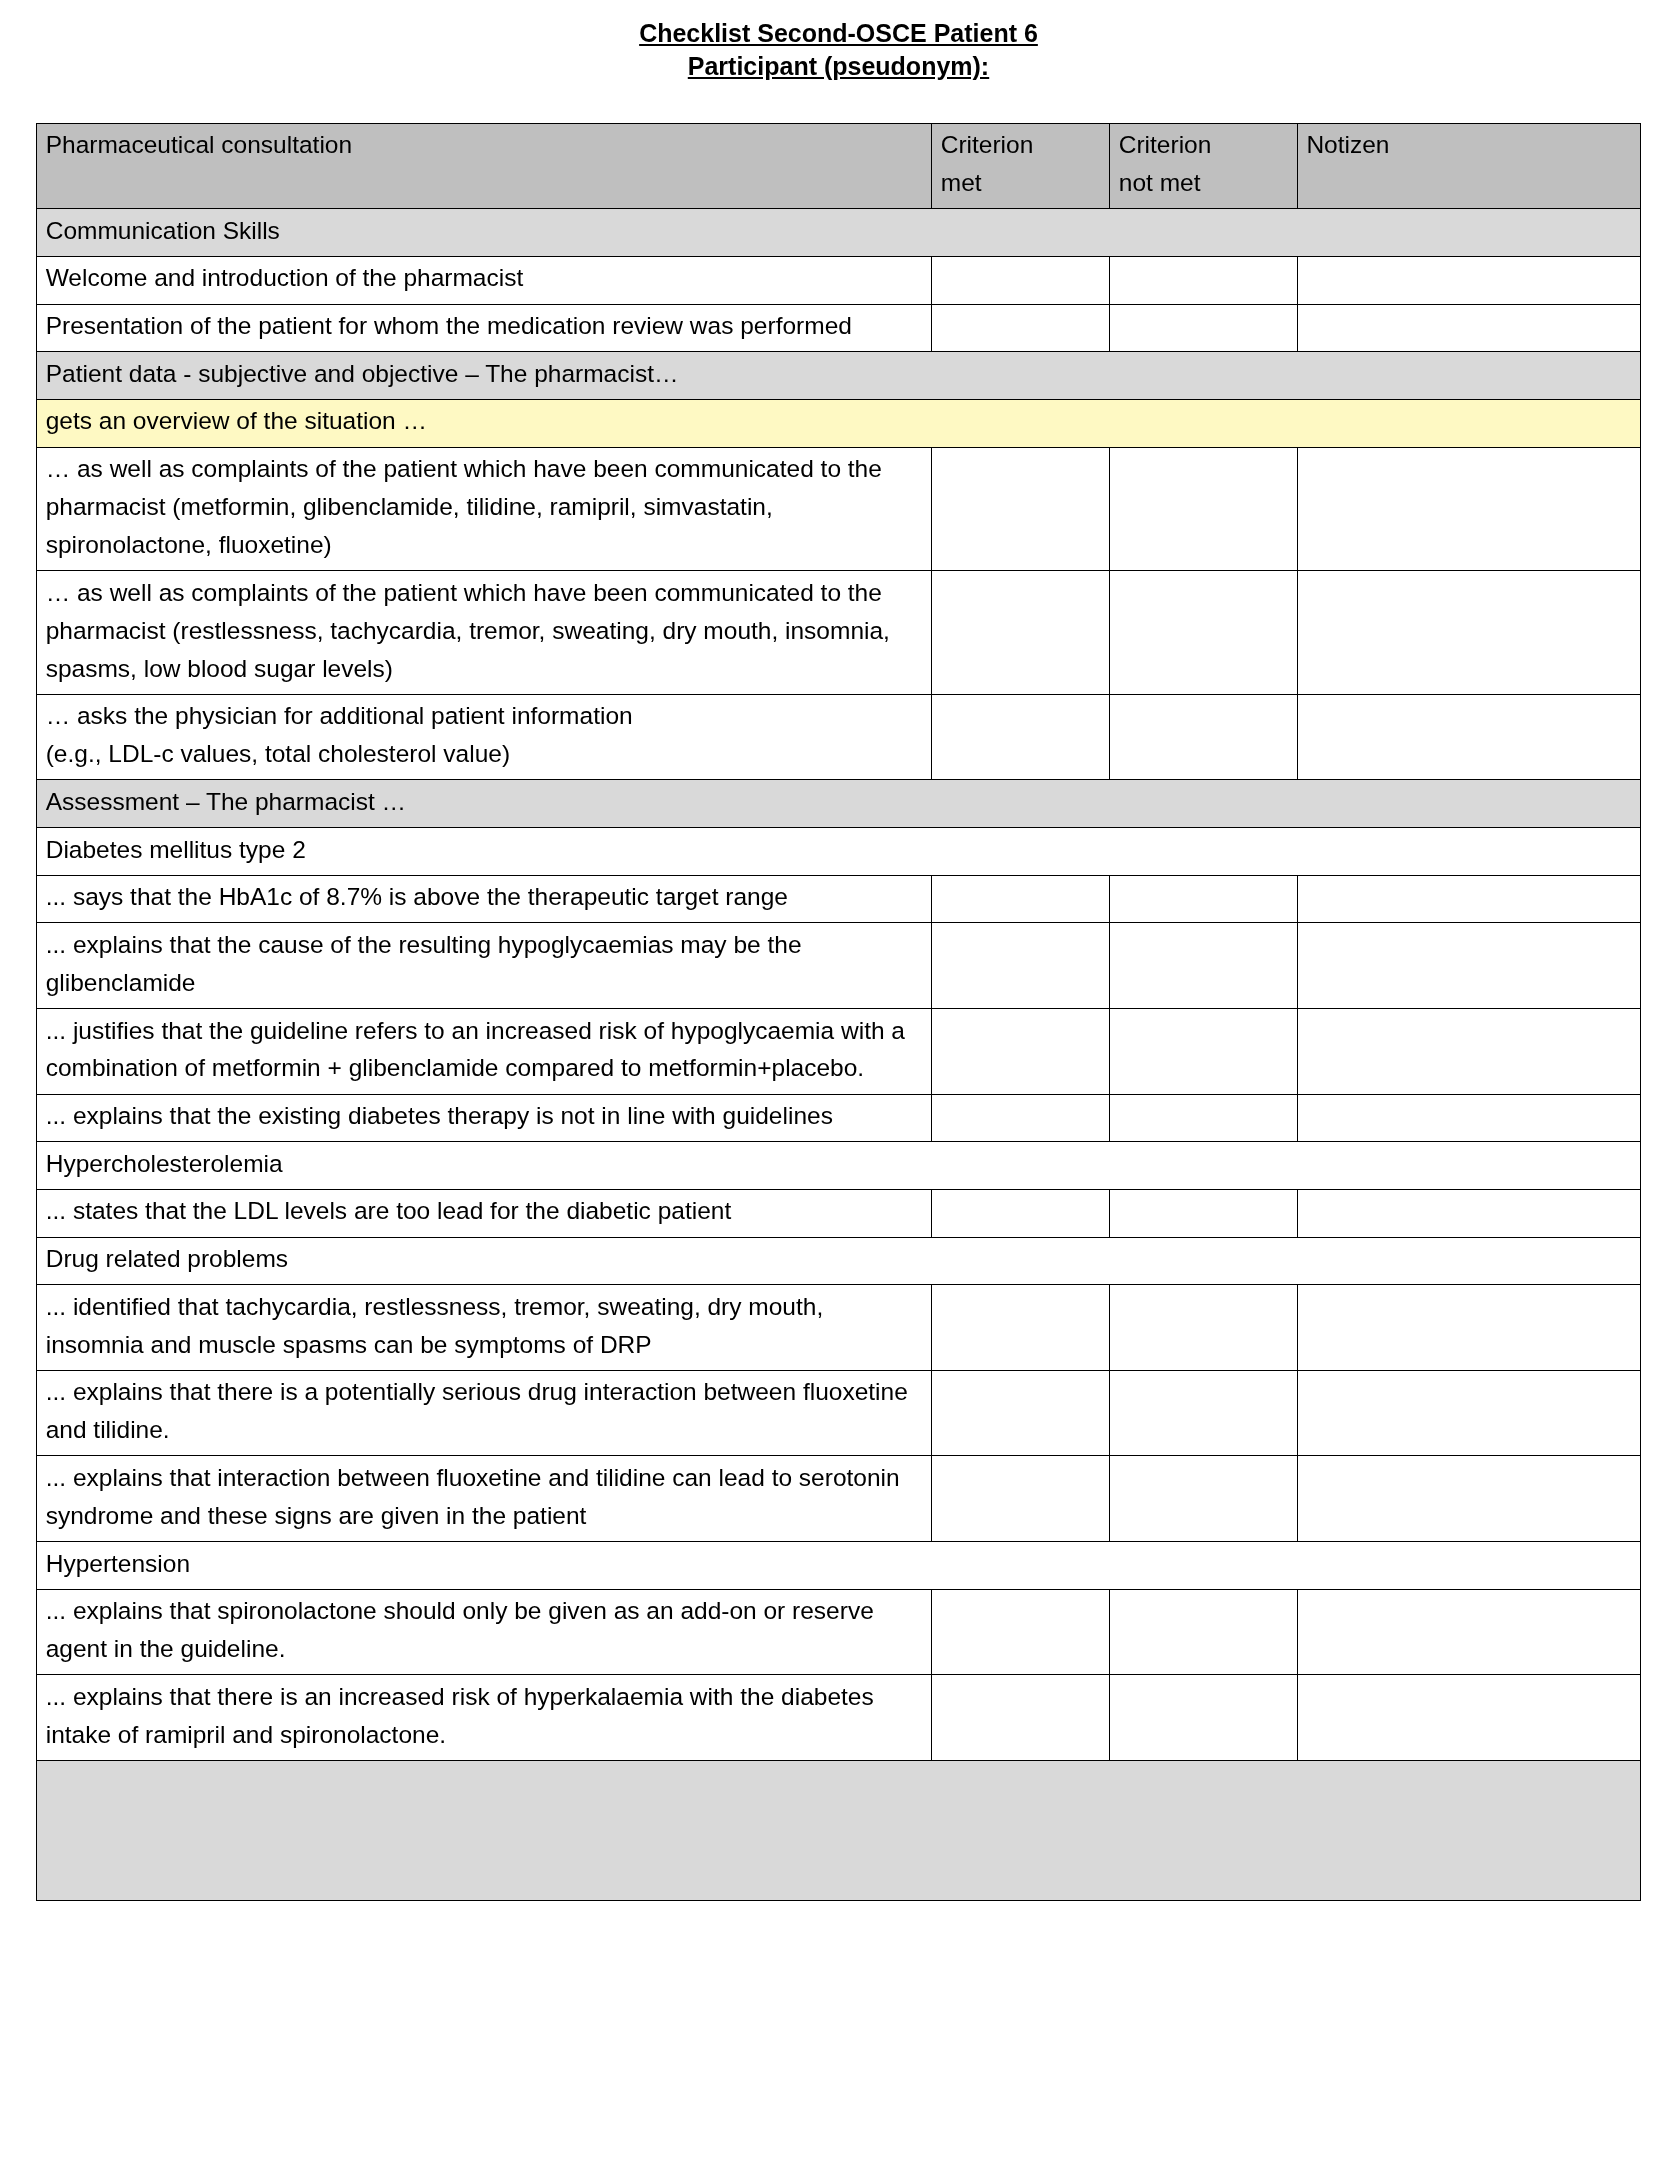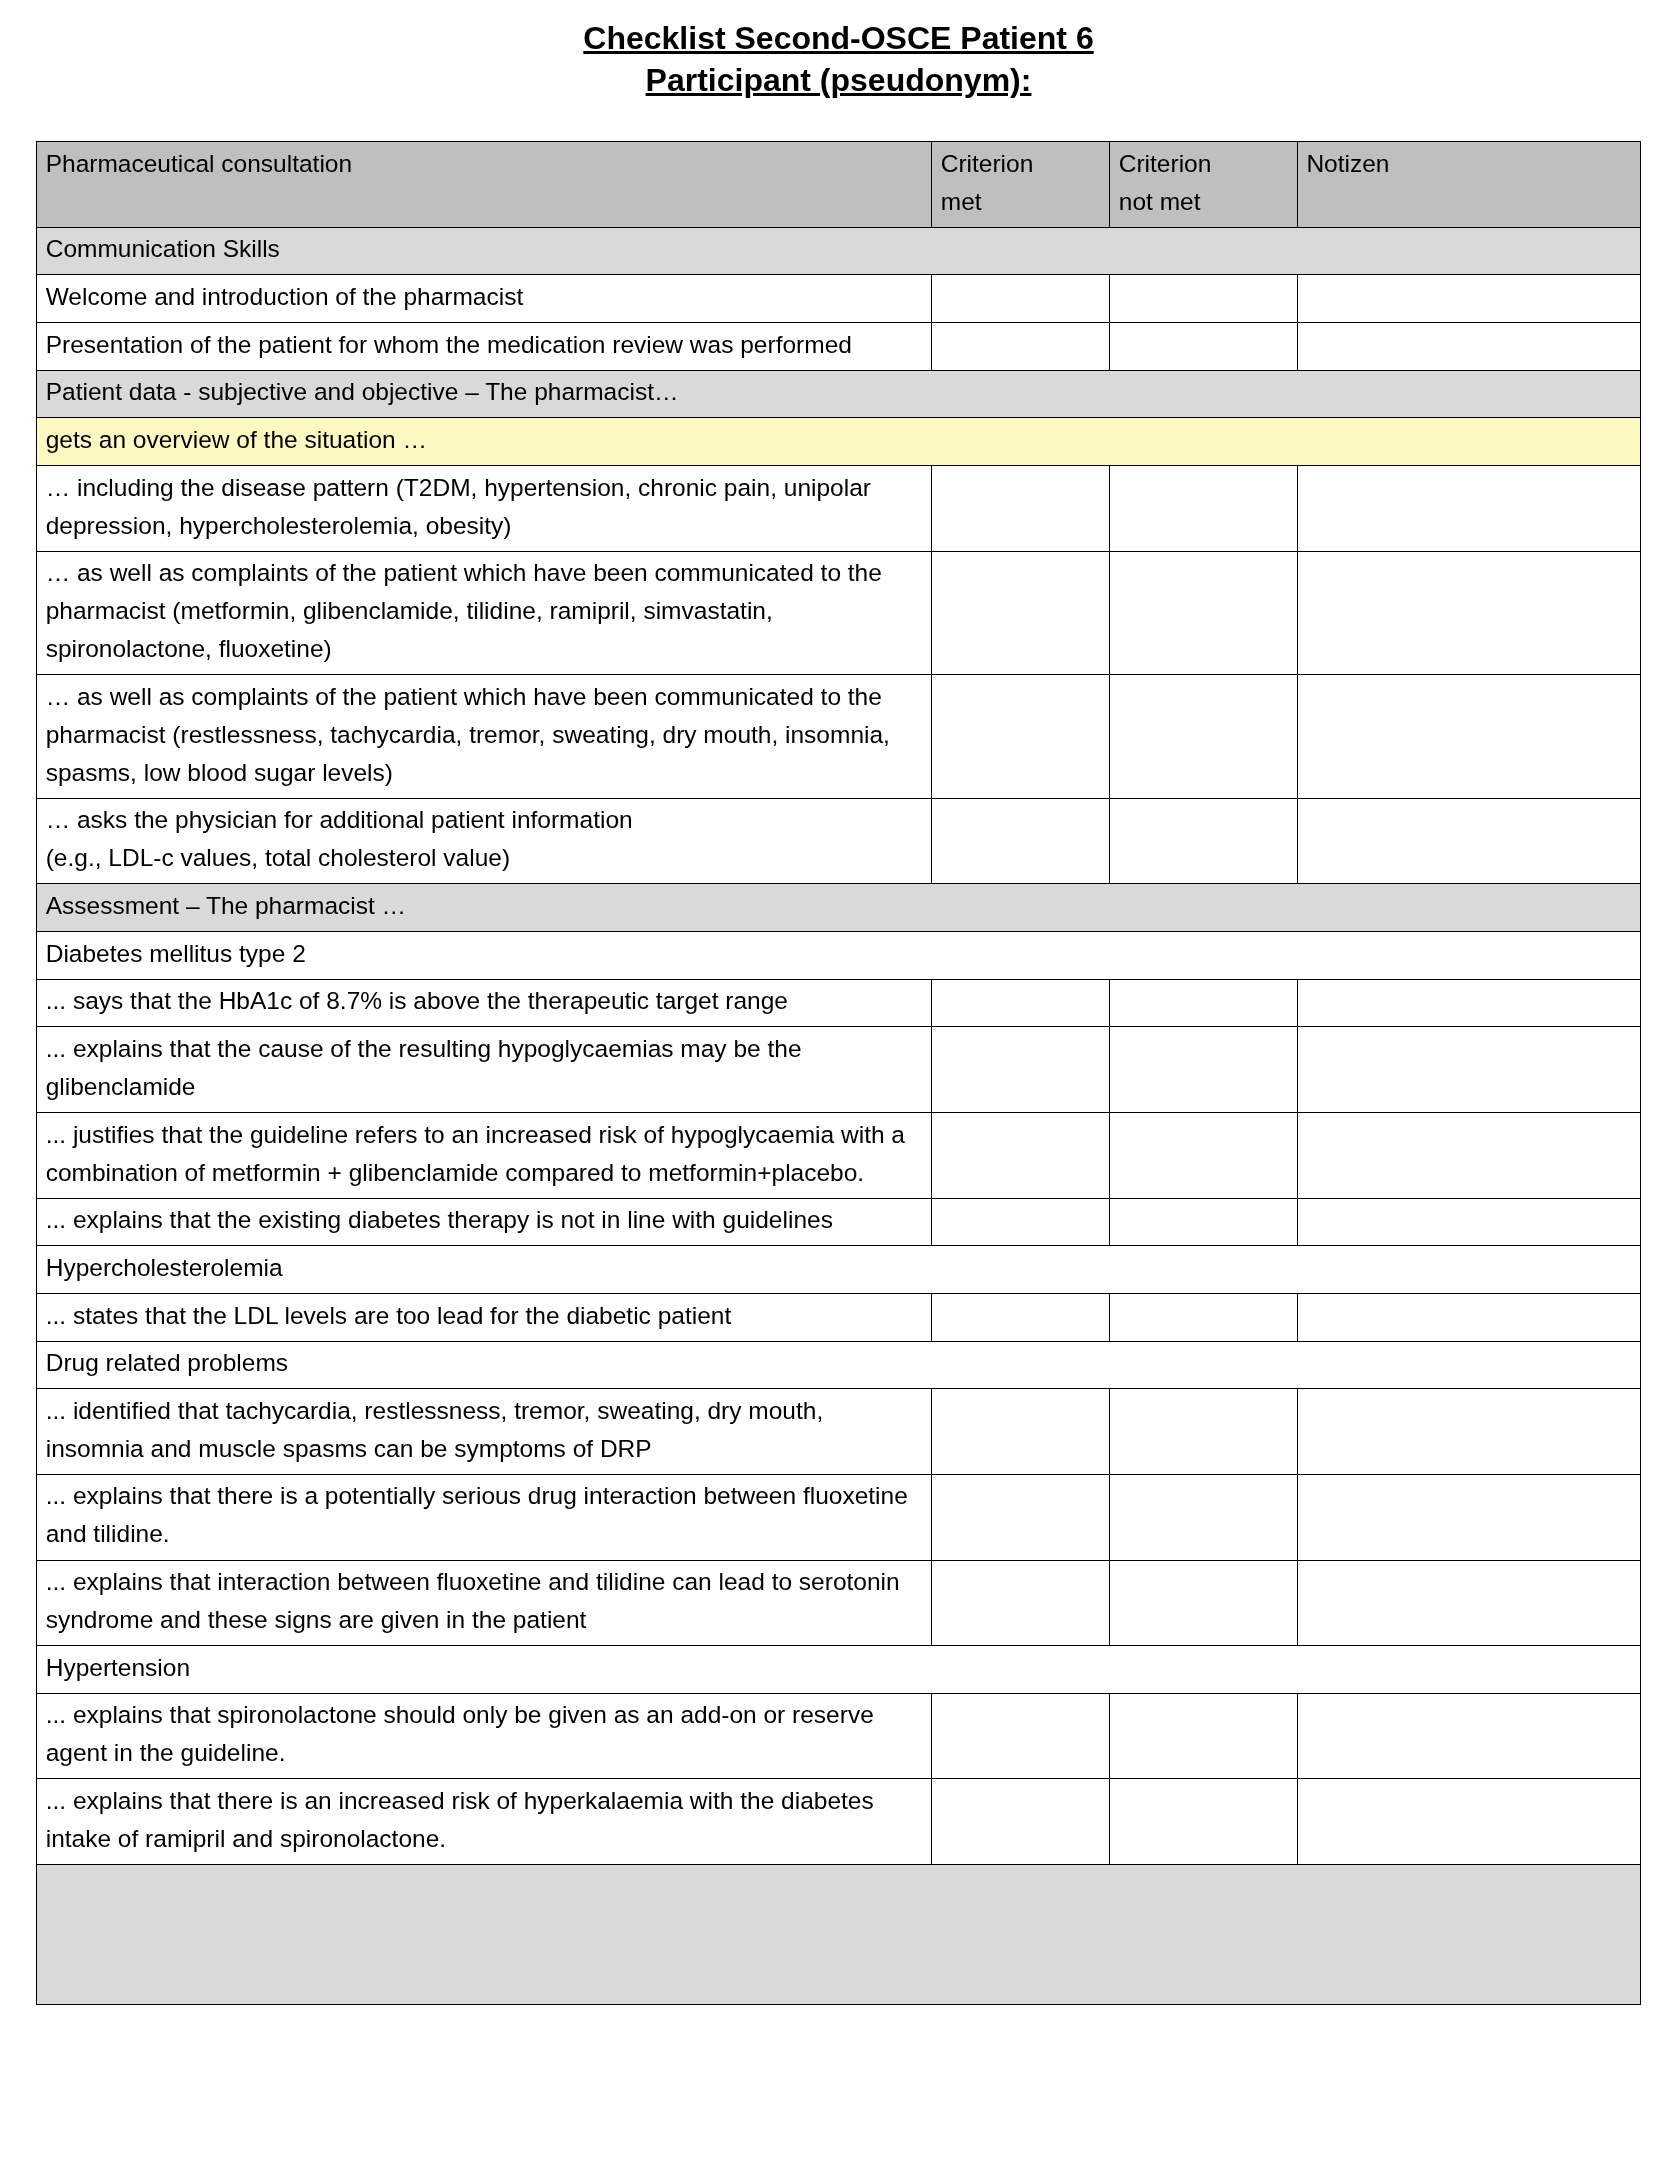--- a/index.html
+++ b/index.html
@@ -10,21 +10,21 @@
   }
   .page {
     width: 1677px;
     height: 2236px;
     overflow: hidden;
     padding: 16.6px 36px 0 36px;
     background: #ffffff;
   }
   .title-block { text-align: center; }
   .title-line {
-    font-size: 32px;
+    font-size: 25px;
     font-weight: 700;
     line-height: 1.32;
     text-decoration: underline;
   }
   table.checklist {
     width: 100%;
     border-collapse: collapse;
     table-layout: fixed;
     margin-top: 40px;
     padding-left: 12px;
@@ -94,26 +94,20 @@
           <td></td>
           <td></td>
         </tr>
         <tr>
           <td colspan="4" class="section">Patient data - subjective and objective – The pharmacist…</td>
         </tr>
         <tr>
           <td colspan="4" class="fullwidth">gets an overview of the situation …</td>
         </tr>
         <tr>
-          <td>… including the disease pattern (T2DM, hypertension, chronic pain, unipolar depression, hypercholesterolemia, obesity)</td>
-          <td></td>
-          <td></td>
-          <td></td>
-        </tr>
-        <tr>
           <td>… as well as complaints of the patient which have been communicated to the pharmacist (metformin, glibenclamide, tilidine, ramipril, simvastatin, spironolactone, fluoxetine)</td>
           <td></td>
           <td></td>
           <td></td>
         </tr>
         <tr>
           <td>… as well as complaints of the patient which have been communicated to the pharmacist (restlessness, tachycardia, tremor, sweating, dry mouth, insomnia, spasms, low blood sugar levels)</td>
           <td></td>
           <td></td>
           <td></td>

